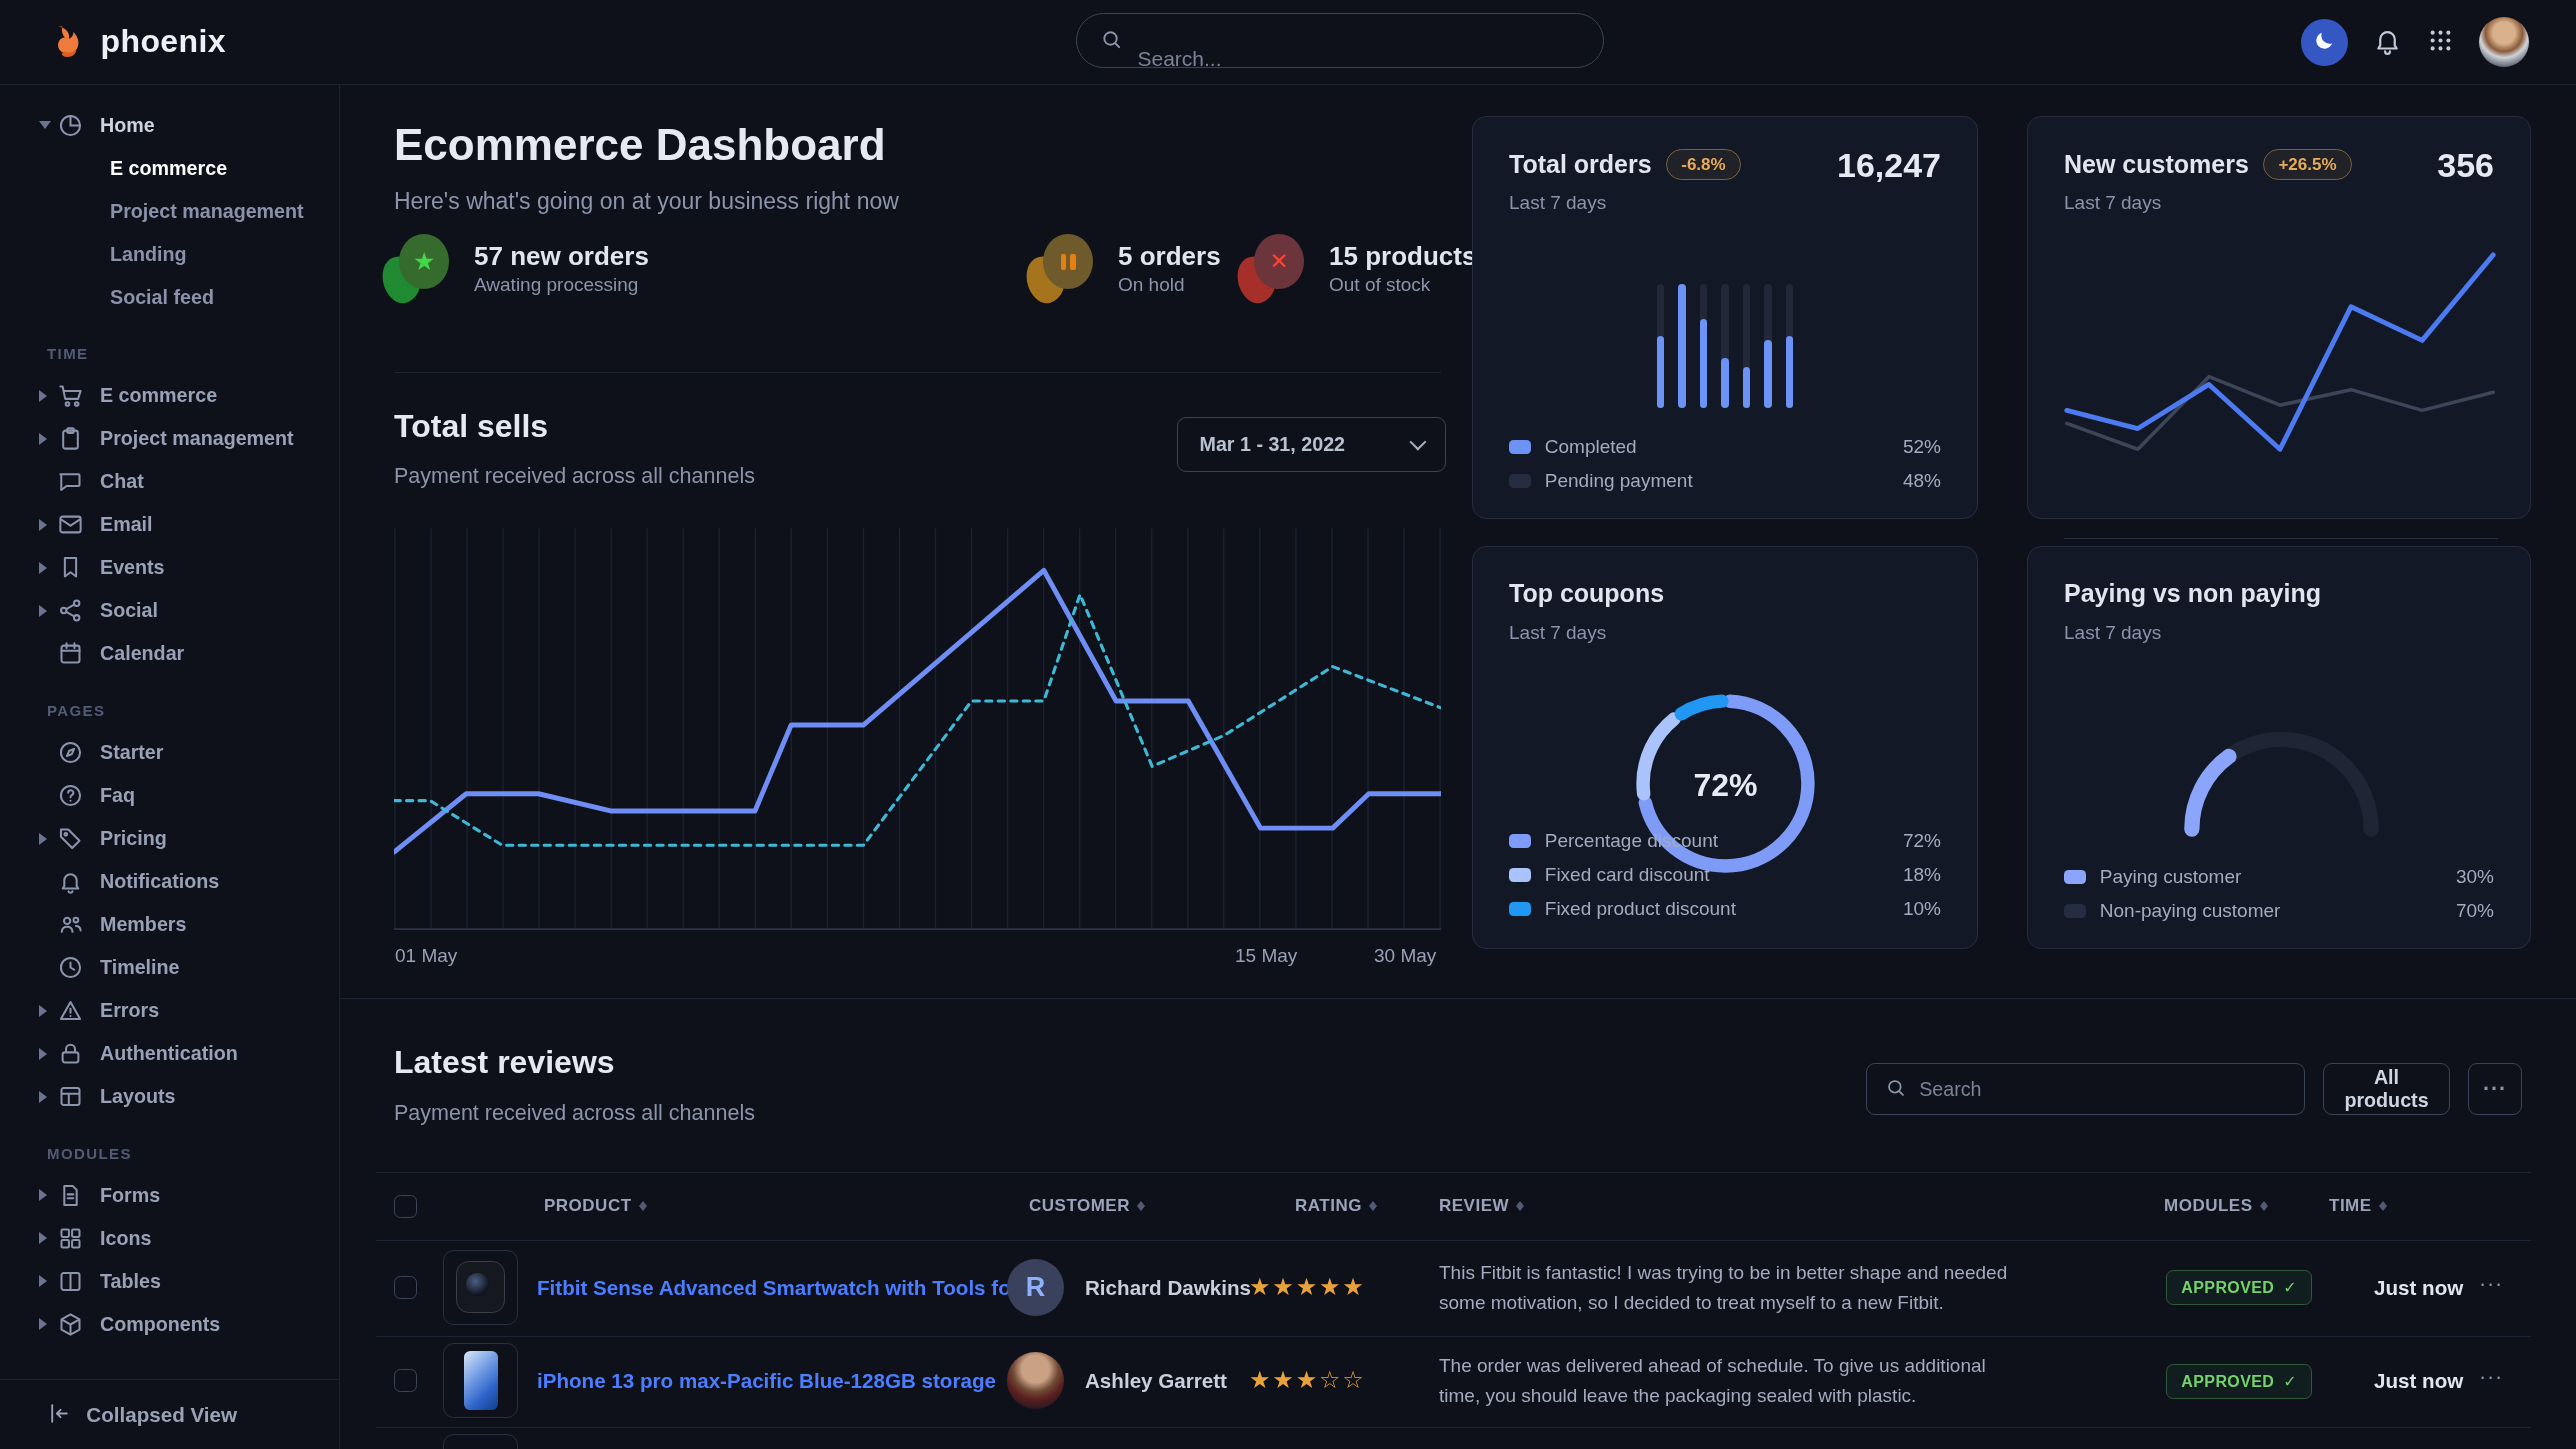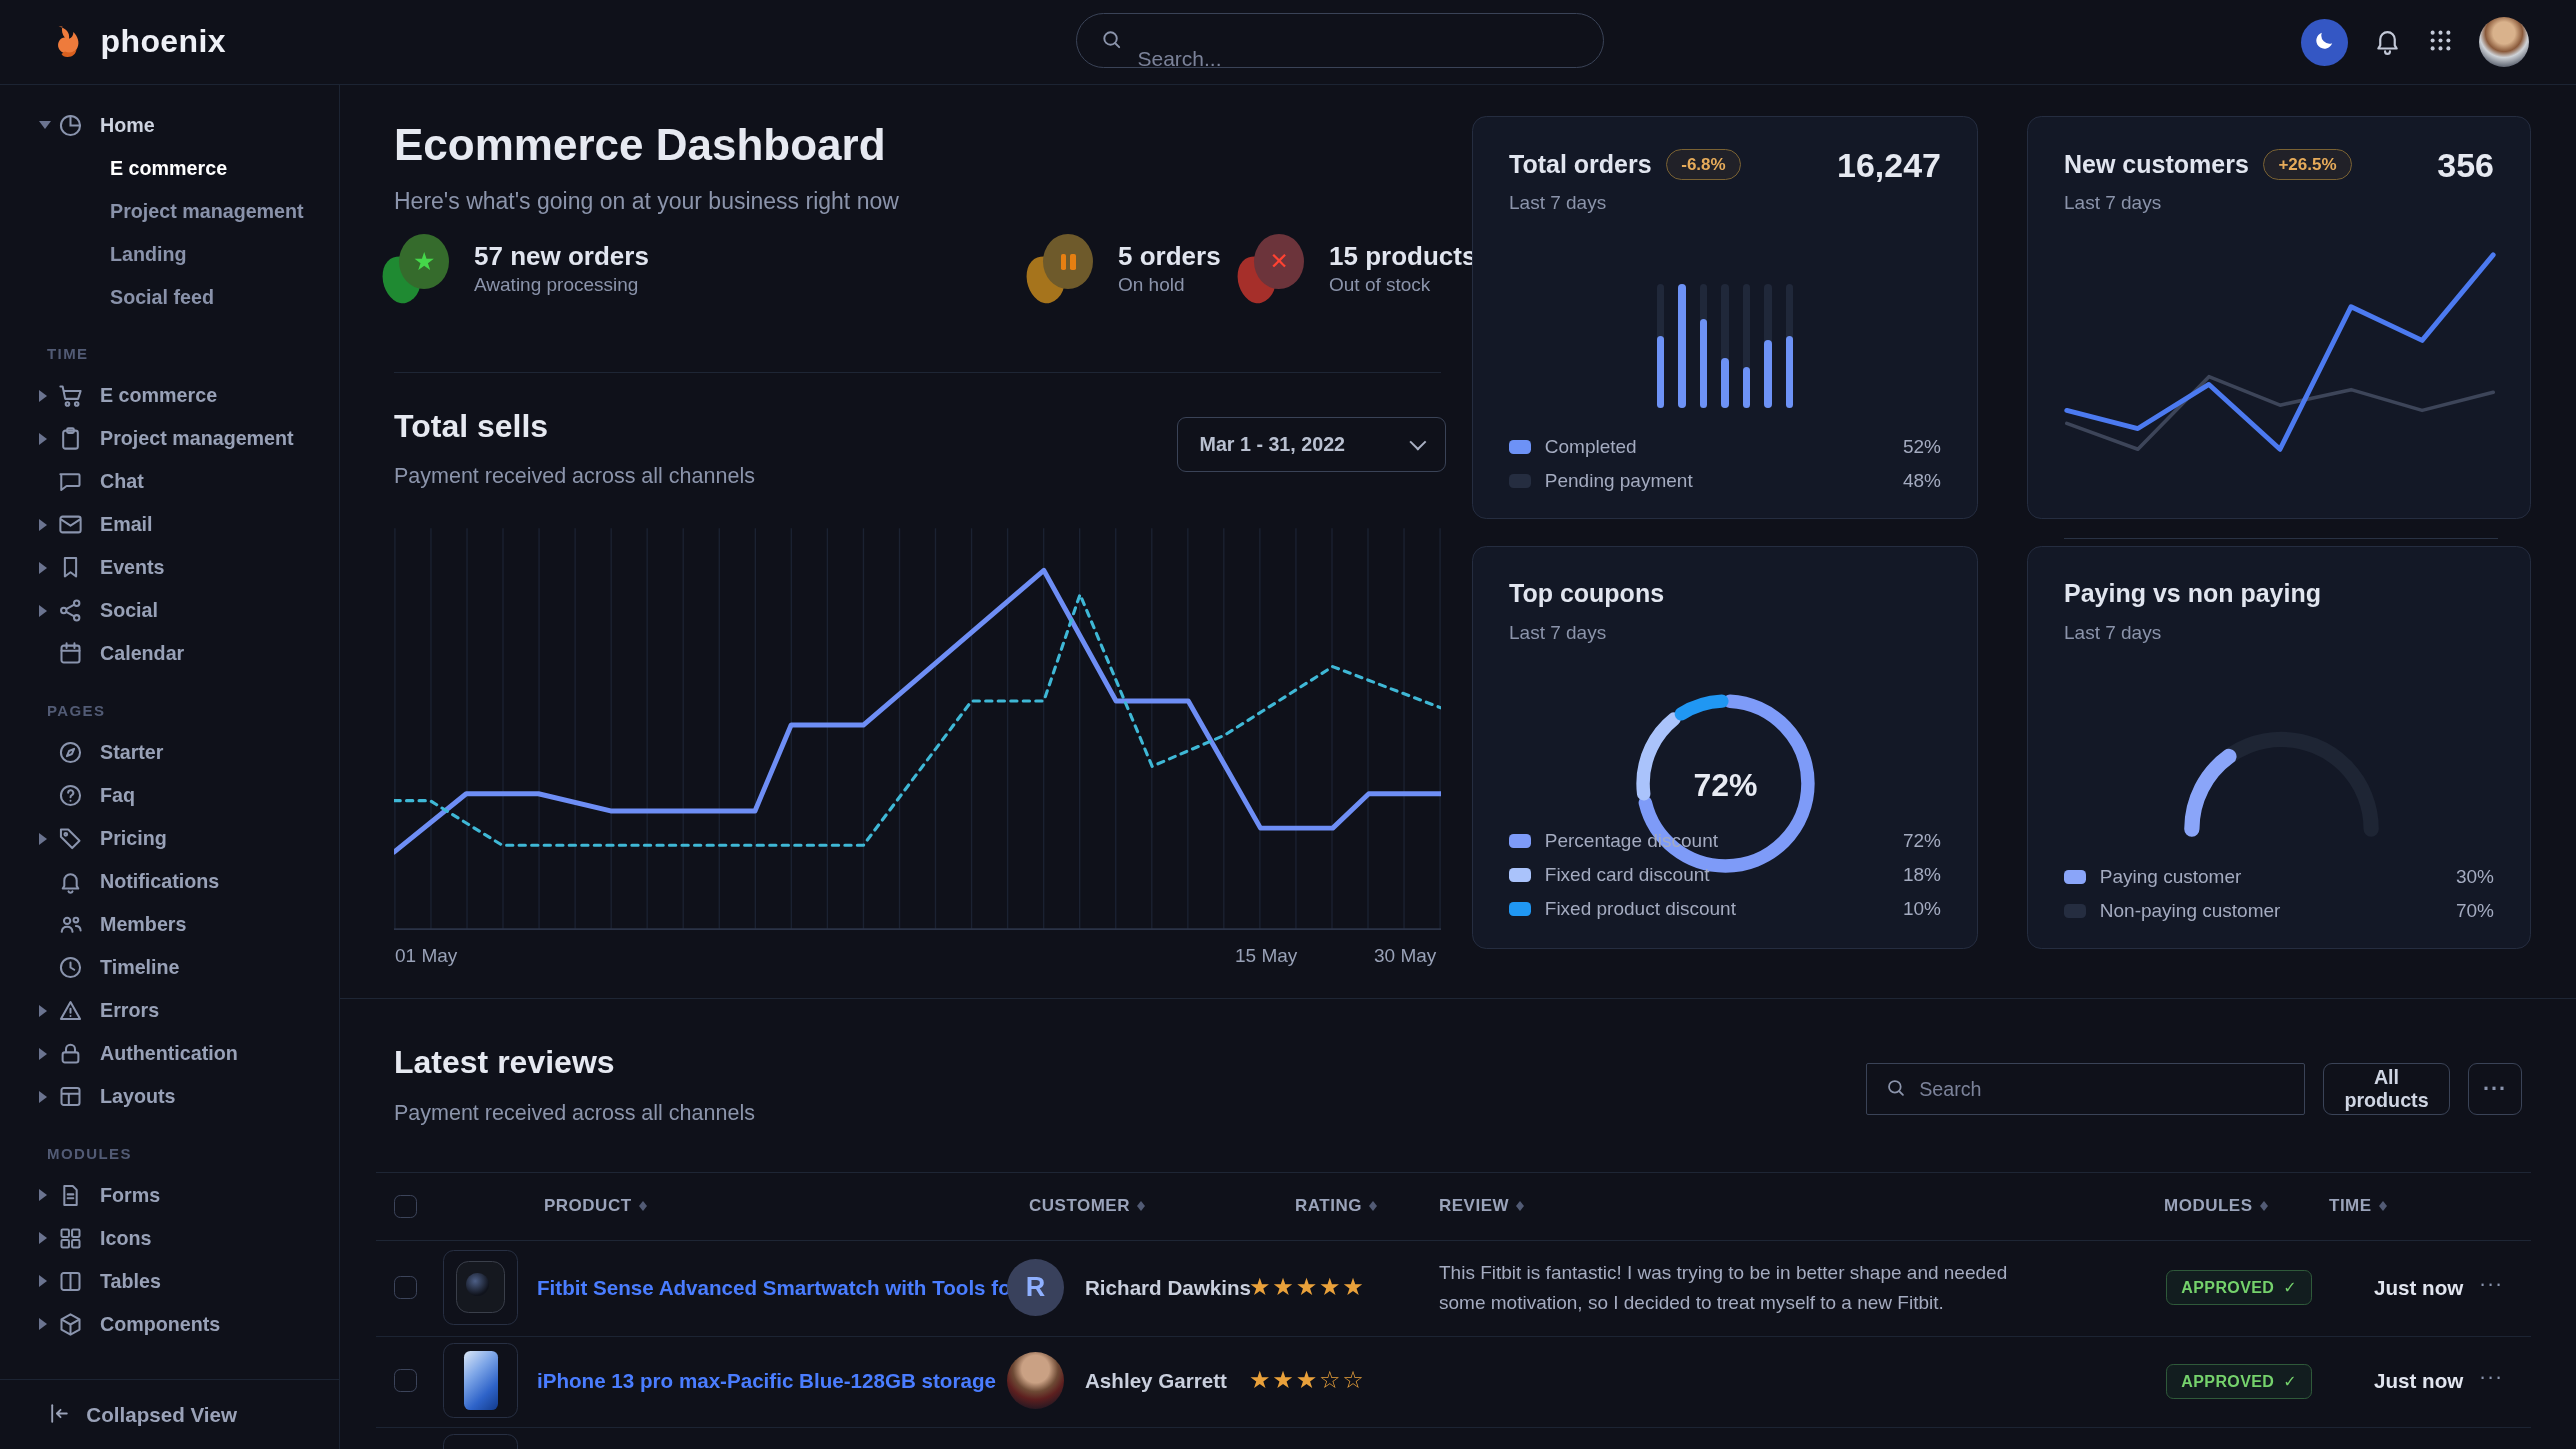--- a/index.html
+++ b/index.html
@@ -70,21 +70,21 @@
   .obar .fill{position:absolute;left:0;bottom:0;width:7.2px;border-radius:4.5px;background:#6d92f6;}
   .cust-axis{position:absolute;left:36px;top:421px;width:434px;height:0.9px;background:#29324466;background:#293244;}
   .cust-lab{position:absolute;top:440px;font-size:19px;color:#98a1b7;}
   .donut-wrap{position:absolute;left:136px;top:120px;width:233px;height:233px;}
   .donut-center{position:absolute;left:0;top:100px;width:233px;text-align:center;font-size:32px;font-weight:600;color:#e8ebf3;}
   .gauge-wrap{position:absolute;left:128px;top:143px;width:251px;height:157px;}
   
   .sep2{position:absolute;left:0;top:914px;width:2236px;height:0.9px;background:#1e2635;}
   .lr-title{position:absolute;left:54px;top:960px;}
   .lr-sub{position:absolute;left:54px;top:1017px;}
-  .rev-search{position:absolute;left:1526px;top:979px;width:439px;height:52px;border:0.9px solid #3a4357;border-radius:2px;display:flex;align-items:center;gap:10.7px;padding:0 18px;box-sizing:border-box;}
+  .rev-search{position:absolute;left:1526px;top:979px;width:439px;height:52px;border:0.9px solid #3a4357;border-radius:9px;display:flex;align-items:center;gap:10.7px;padding:0 18px;box-sizing:border-box;}
   .rev-search input{background:transparent;border:none;outline:none;color:#c9cfdd;font-size:19.7px;width:100%;font-family:inherit;}
   .rev-search input::placeholder{color:#7b8299;}
   .btn{border:0.9px solid #3a4357;border-radius:9px;background:transparent;color:#cfd5e3;font-size:19.7px;font-weight:600;display:flex;align-items:center;justify-content:center;box-sizing:border-box;font-family:inherit;}
   .btn-allproducts{position:absolute;left:1983px;top:979px;width:127px;height:52px;}
   .btn-more{position:absolute;left:2128px;top:979px;width:54px;height:52px;color:#8a94ad;font-size:21.5px;letter-spacing:0.9px;}
   .thead{position:absolute;left:36px;top:1088px;width:2155px;height:67px;border-top:0.9px solid #1e2635;border-bottom:0.9px solid #1e2635;}
   .th{position:absolute;top:23px;font-size:17px;font-weight:700;letter-spacing:0.5px;color:#9aa3ba;display:flex;align-items:center;}
   .sort{display:inline-block;width:9px;height:18px;position:relative;margin-left:7.2px;}
   .sort::before{content:"";position:absolute;top:0;left:0;border:4.5px solid transparent;border-bottom:5.4px solid #525b75;}
   .sort::after{content:"";position:absolute;bottom:0;left:0;border:4.5px solid transparent;border-top:5.4px solid #525b75;}
@@ -693,20 +693,21 @@
 
     <div class="trow" style="top:1251px;height:92px">
       <span class="checkbox" style="top:34px"></span>
       <span class="thumb" style="top:8px">
           <span class="thumb-phone"></span>
         </span>
       <a class="plink" style="top:34px">iPhone 13 pro max-Pacific Blue-128GB storage</a>
       <span class="cavatar photo" style="top:17px"></span>
       <span class="cname" style="top:34px">Ashley Garrett</span>
       <span class="stars" style="top:31px">★★★☆☆</span>
+      <span class="review-txt" style="top:16px">The order was delivered ahead of schedule. To give us additional time, you should leave the packaging sealed with plastic.</span>
       <span class="badge-ok" style="top:29px">
           <span>APPROVED</span>
           <span>✓</span>
         </span>
       <span class="time-txt" style="top:34px">Just now</span>
       <span class="row-dots" style="top:30px">···</span>
     </div>
 
     <div class="row3">
       <span class="thumb"></span>

